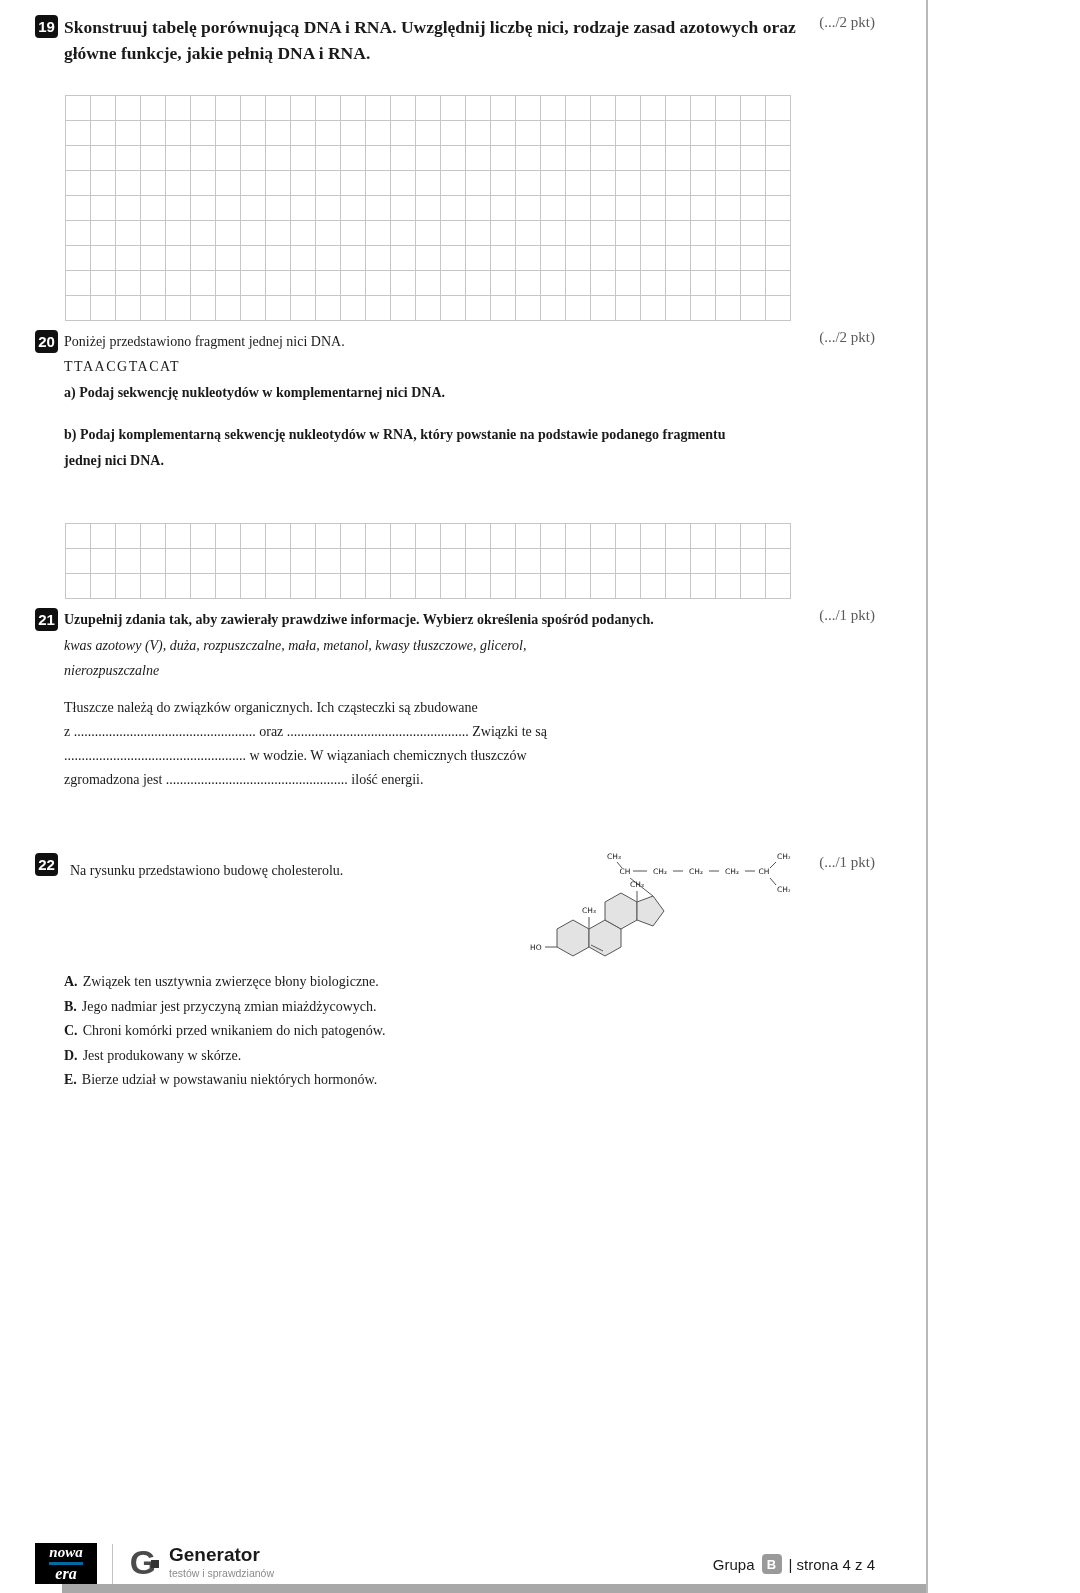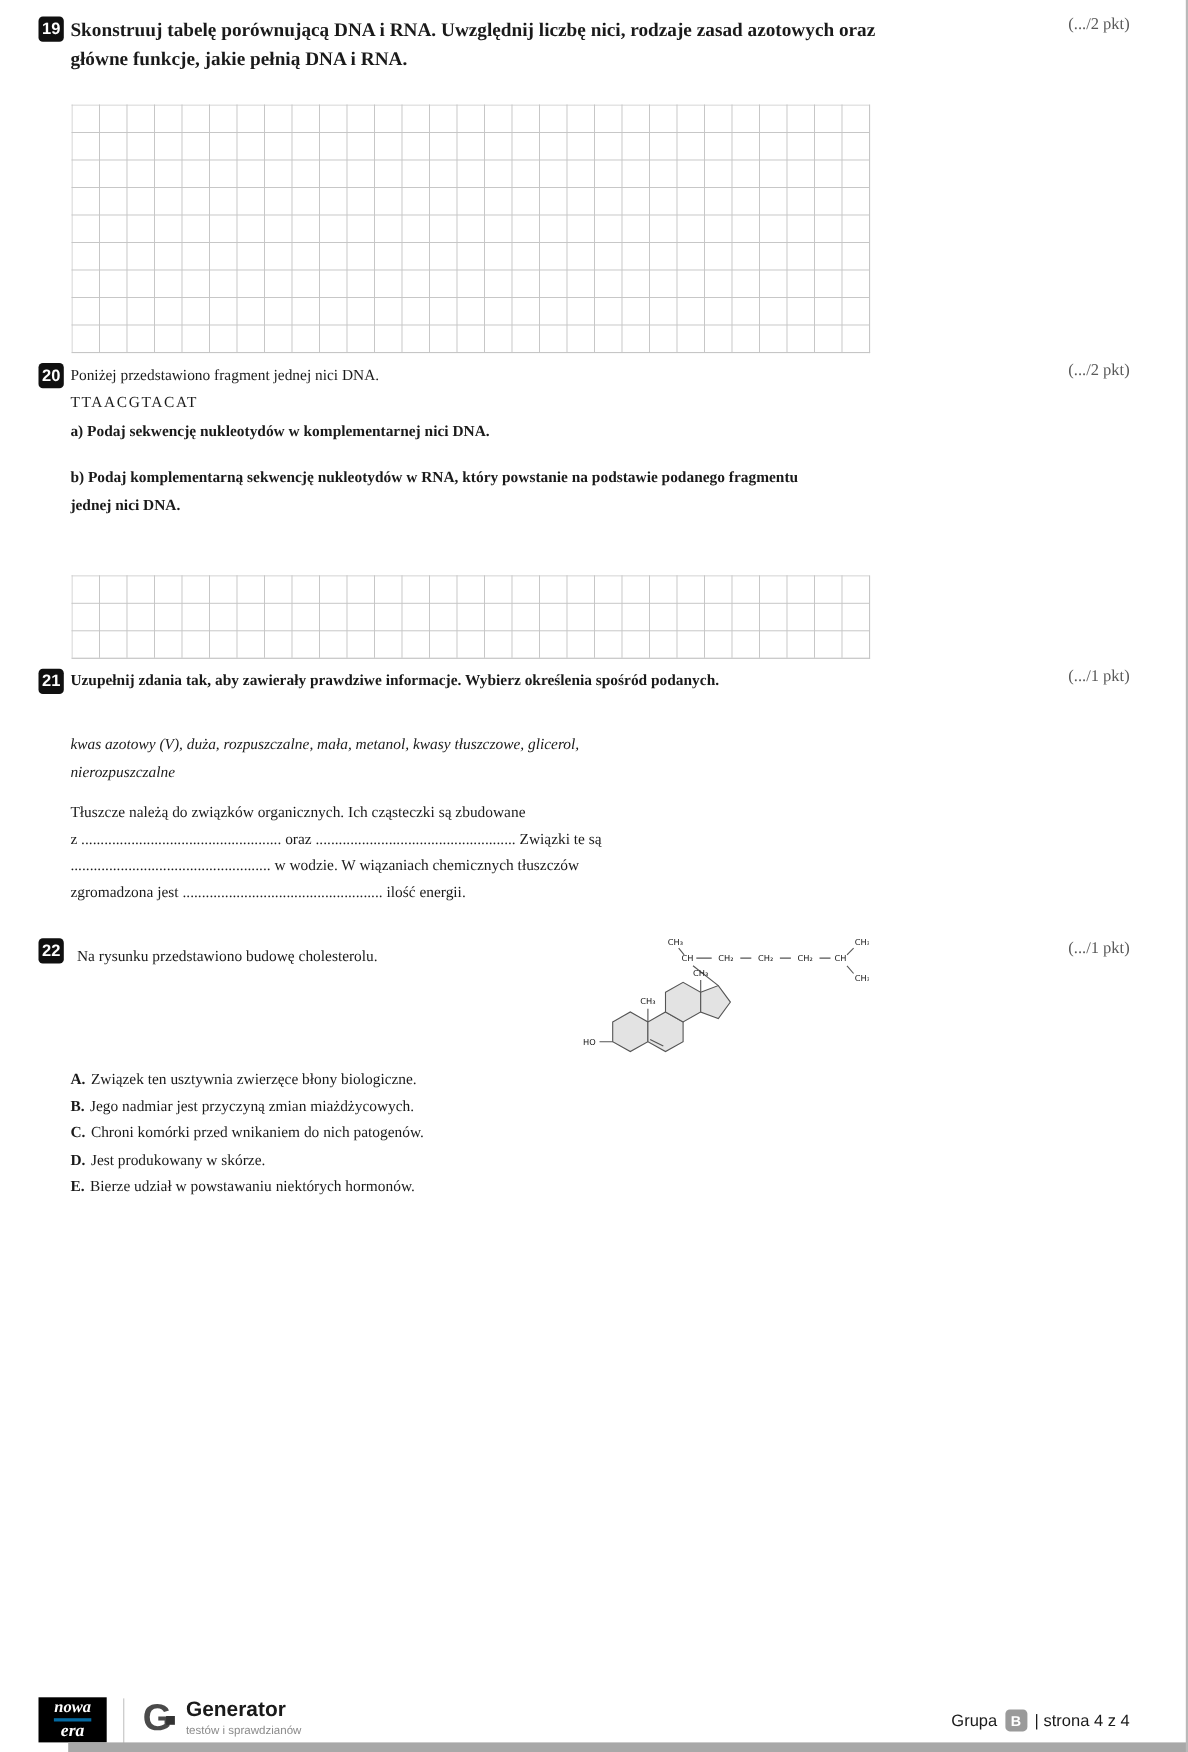--- a/index.html
+++ b/index.html
@@ -1,17 +1,17 @@
 <!DOCTYPE html>
 <html lang="pl"><head>
 <meta charset="utf-8">
 <style>
   html,body{margin:0;padding:0;background:#ffffff;}
   .page{
-    position:relative;width:1080px;height:1593px;background:#ffffff;overflow:hidden;
+    position:relative;width:928px;height:1593px;background:#ffffff;overflow:hidden;
     font-family:"Liberation Serif", serif;color:#1a1a1a;
   }
   .edge-right{position:absolute;top:0;right:0;width:2px;height:100%;background:#b9b9b9;}
   .badge{
     position:absolute;width:23px;height:23px;background:#101010;color:#ffffff;
     font-family:"Liberation Sans", sans-serif;font-weight:bold;font-size:15px;
     display:flex;align-items:center;justify-content:center;border-radius:4px;
   }
   .points{
     position:absolute;right:53px;font-family:Liberation Serif, serif;
@@ -78,21 +78,21 @@
     <div class="seq">TTAACGTACAT</div>
     <div class="bold" style="margin-top:2px;">a) Podaj sekwencję nukleotydów w komplementarnej nici DNA.</div>
     <div class="bold" style="margin-top:17px;line-height:26px;">b) Podaj komplementarną sekwencję nukleotydów w RNA, który powstanie na podstawie podanego fragmentu jednej nici DNA.</div>
   </div>
   <div class="grid" style="top:523px;height:75px;"></div>
 
   <div class="badge" style="left:35px;top:608px;">21</div>
   <div class="points" style="top:607px;">(.../1 pkt)</div>
   <div class="block" style="left:64px;top:607px;width:710px;">
     <div class="bold" style="line-height:26px;">Uzupełnij zdania tak, aby zawierały prawdziwe informacje. Wybierz określenia spośród podanych.</div>
-    <div class="italic" style="margin-top:32px;line-height:25px;">
+    <div class="italic" style="margin-top:0;line-height:25px;">
       <div>kwas azotowy (V), duża, rozpuszczalne, mała, metanol, kwasy tłuszczowe, glicerol,</div>
       <div>nierozpuszczalne</div>
     </div>
     <div style="margin-top:13px;line-height:24px;">
       <div>Tłuszcze należą do związków organicznych. Ich cząsteczki są zbudowane</div>
       <div>z .................................................... oraz .................................................... Związki te są</div>
       <div>.................................................... w wodzie. W wiązaniach chemicznych tłuszczów</div>
       <div>zgromadzona jest .................................................... ilość energii.</div>
     </div>
   </div>

